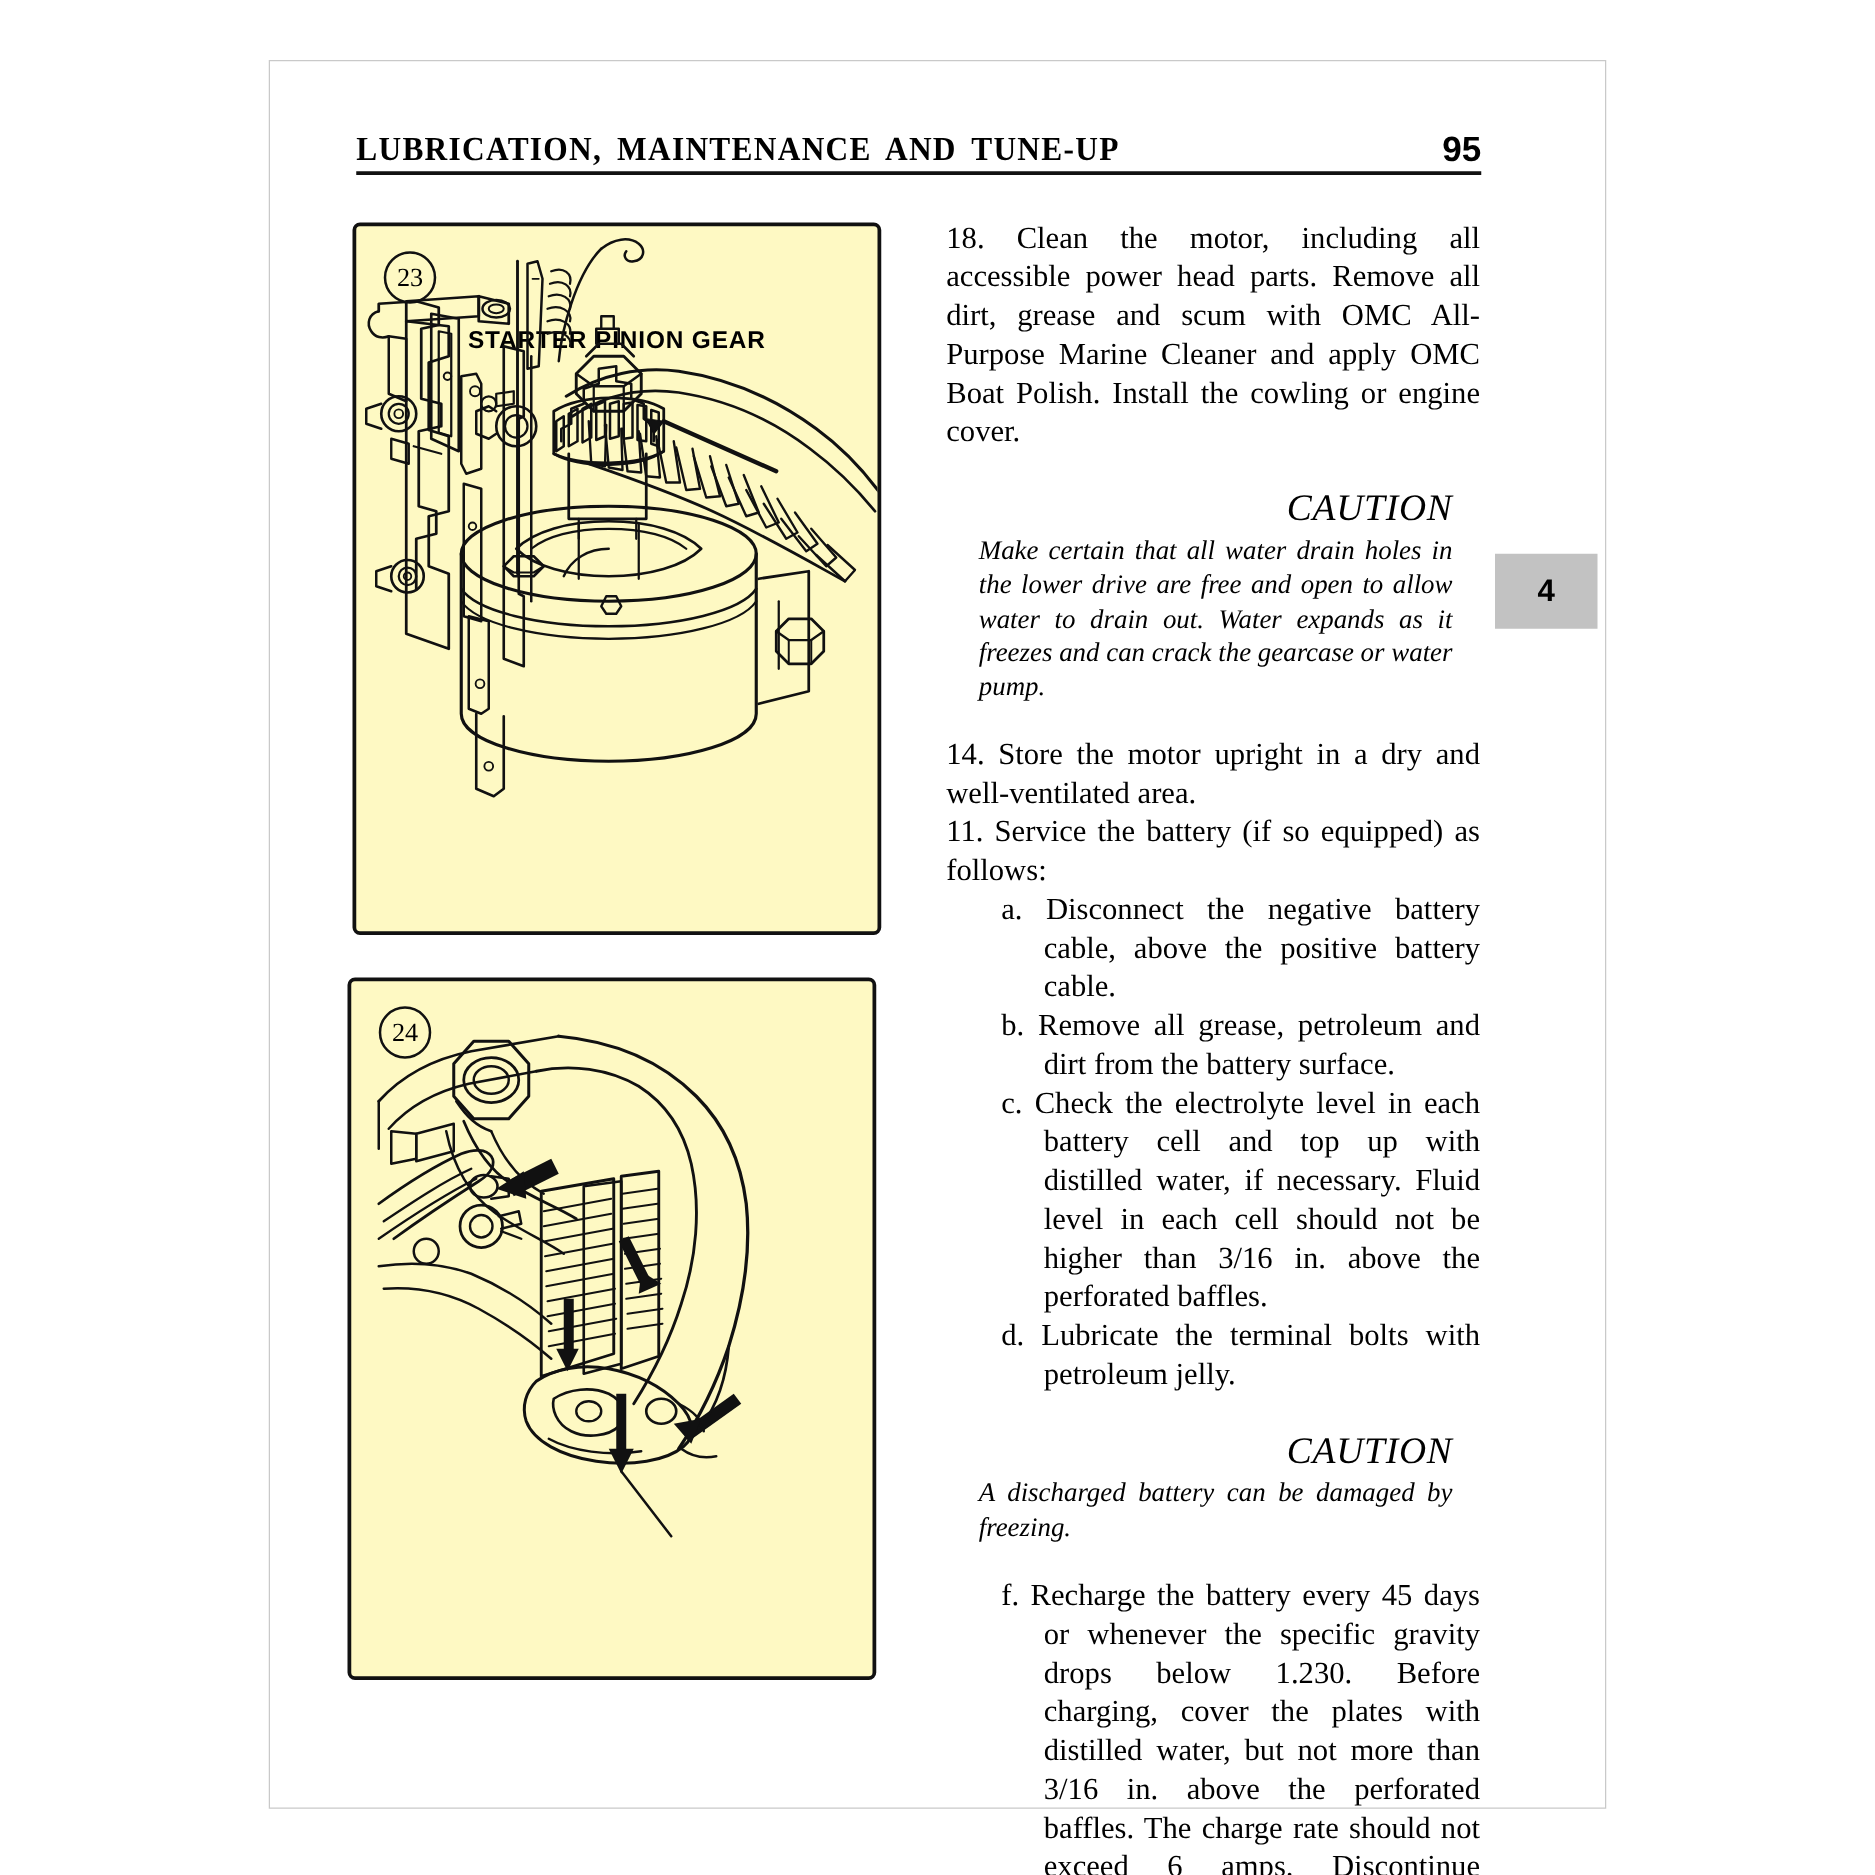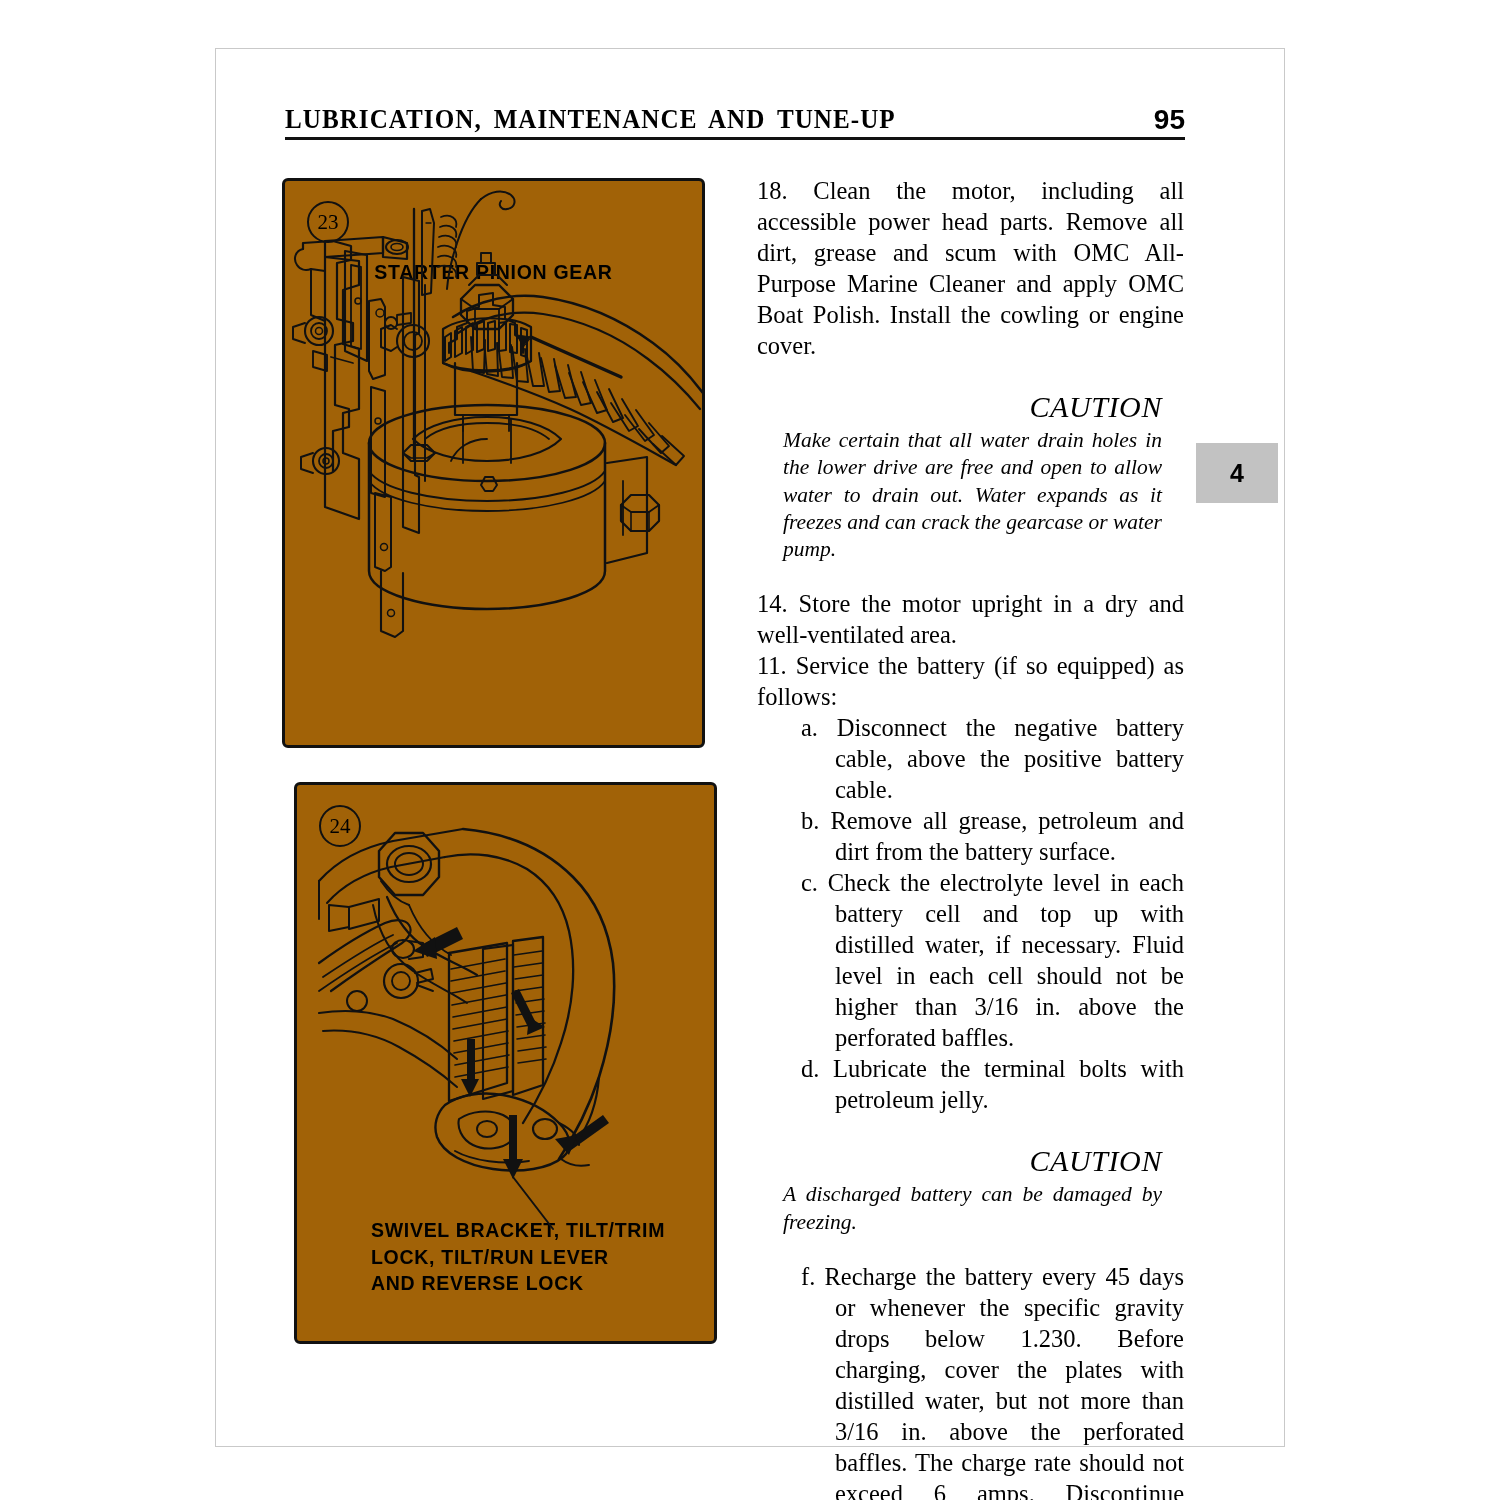--- a/index.html
+++ b/index.html
@@ -84,26 +84,26 @@
     font-weight: bold;
     font-size: 25px;
     color: #000;
   }
 
   
   .figure-box {
     position: absolute;
     border: 3px solid #111;
     border-radius: 6px;
-    background: #a16207;
+    background: #fef9c3;
     box-sizing: border-box;
     overflow: hidden;
   }
   #figure-23 { left: 282px; top: 178px; width: 423px; height: 570px; }
-  #figure-24 { left: 294px; top: 782px; width: 423px; height: 562px; }
+  #figure-24 { left: 278px; top: 782px; width: 423px; height: 562px; }
 
   .figure-number-circle {
     position: absolute;
     left: 22px;
     top: 20px;
     width: 38px;
     height: 38px;
     border: 2px solid #111;
     border-radius: 50%;
     display: flex;
@@ -328,25 +328,20 @@
     </g>
   </svg>
 </div>
 
 <div class="figure-box" id="figure-24">
 
   <div class="figure-number-circle">
     <span>24</span>
   </div>
 
-  <div class="figure-caption" id="figure-24-caption">
-    <div>SWIVEL BRACKET, TILT/TRIM</div>
-    <div>LOCK, TILT/RUN LEVER</div>
-    <div>AND REVERSE LOCK</div>
-  </div>
 
   <svg class="figure-art" width="423" height="562" viewBox="0 0 423 562" xmlns="http://www.w3.org/2000/svg">
     <g fill="none" stroke="#111" stroke-width="2" stroke-linejoin="round" stroke-linecap="round">
 
       <path d="M22 96 C 40 76 66 62 96 56 l70 -12" stroke-width="2.2"></path>
       <path d="M30 118 C 46 100 68 88 94 82 l54 -10" stroke-width="2"></path>
       <path d="M32 120 l0 26 l20 -4 l0 -20 z" stroke-width="2"></path>
       <path d="M52 122 l0 22 l30 -8 l0 -22 z" stroke-width="2"></path>
       <path d="M22 96 l0 38" stroke-width="2"></path>
 

